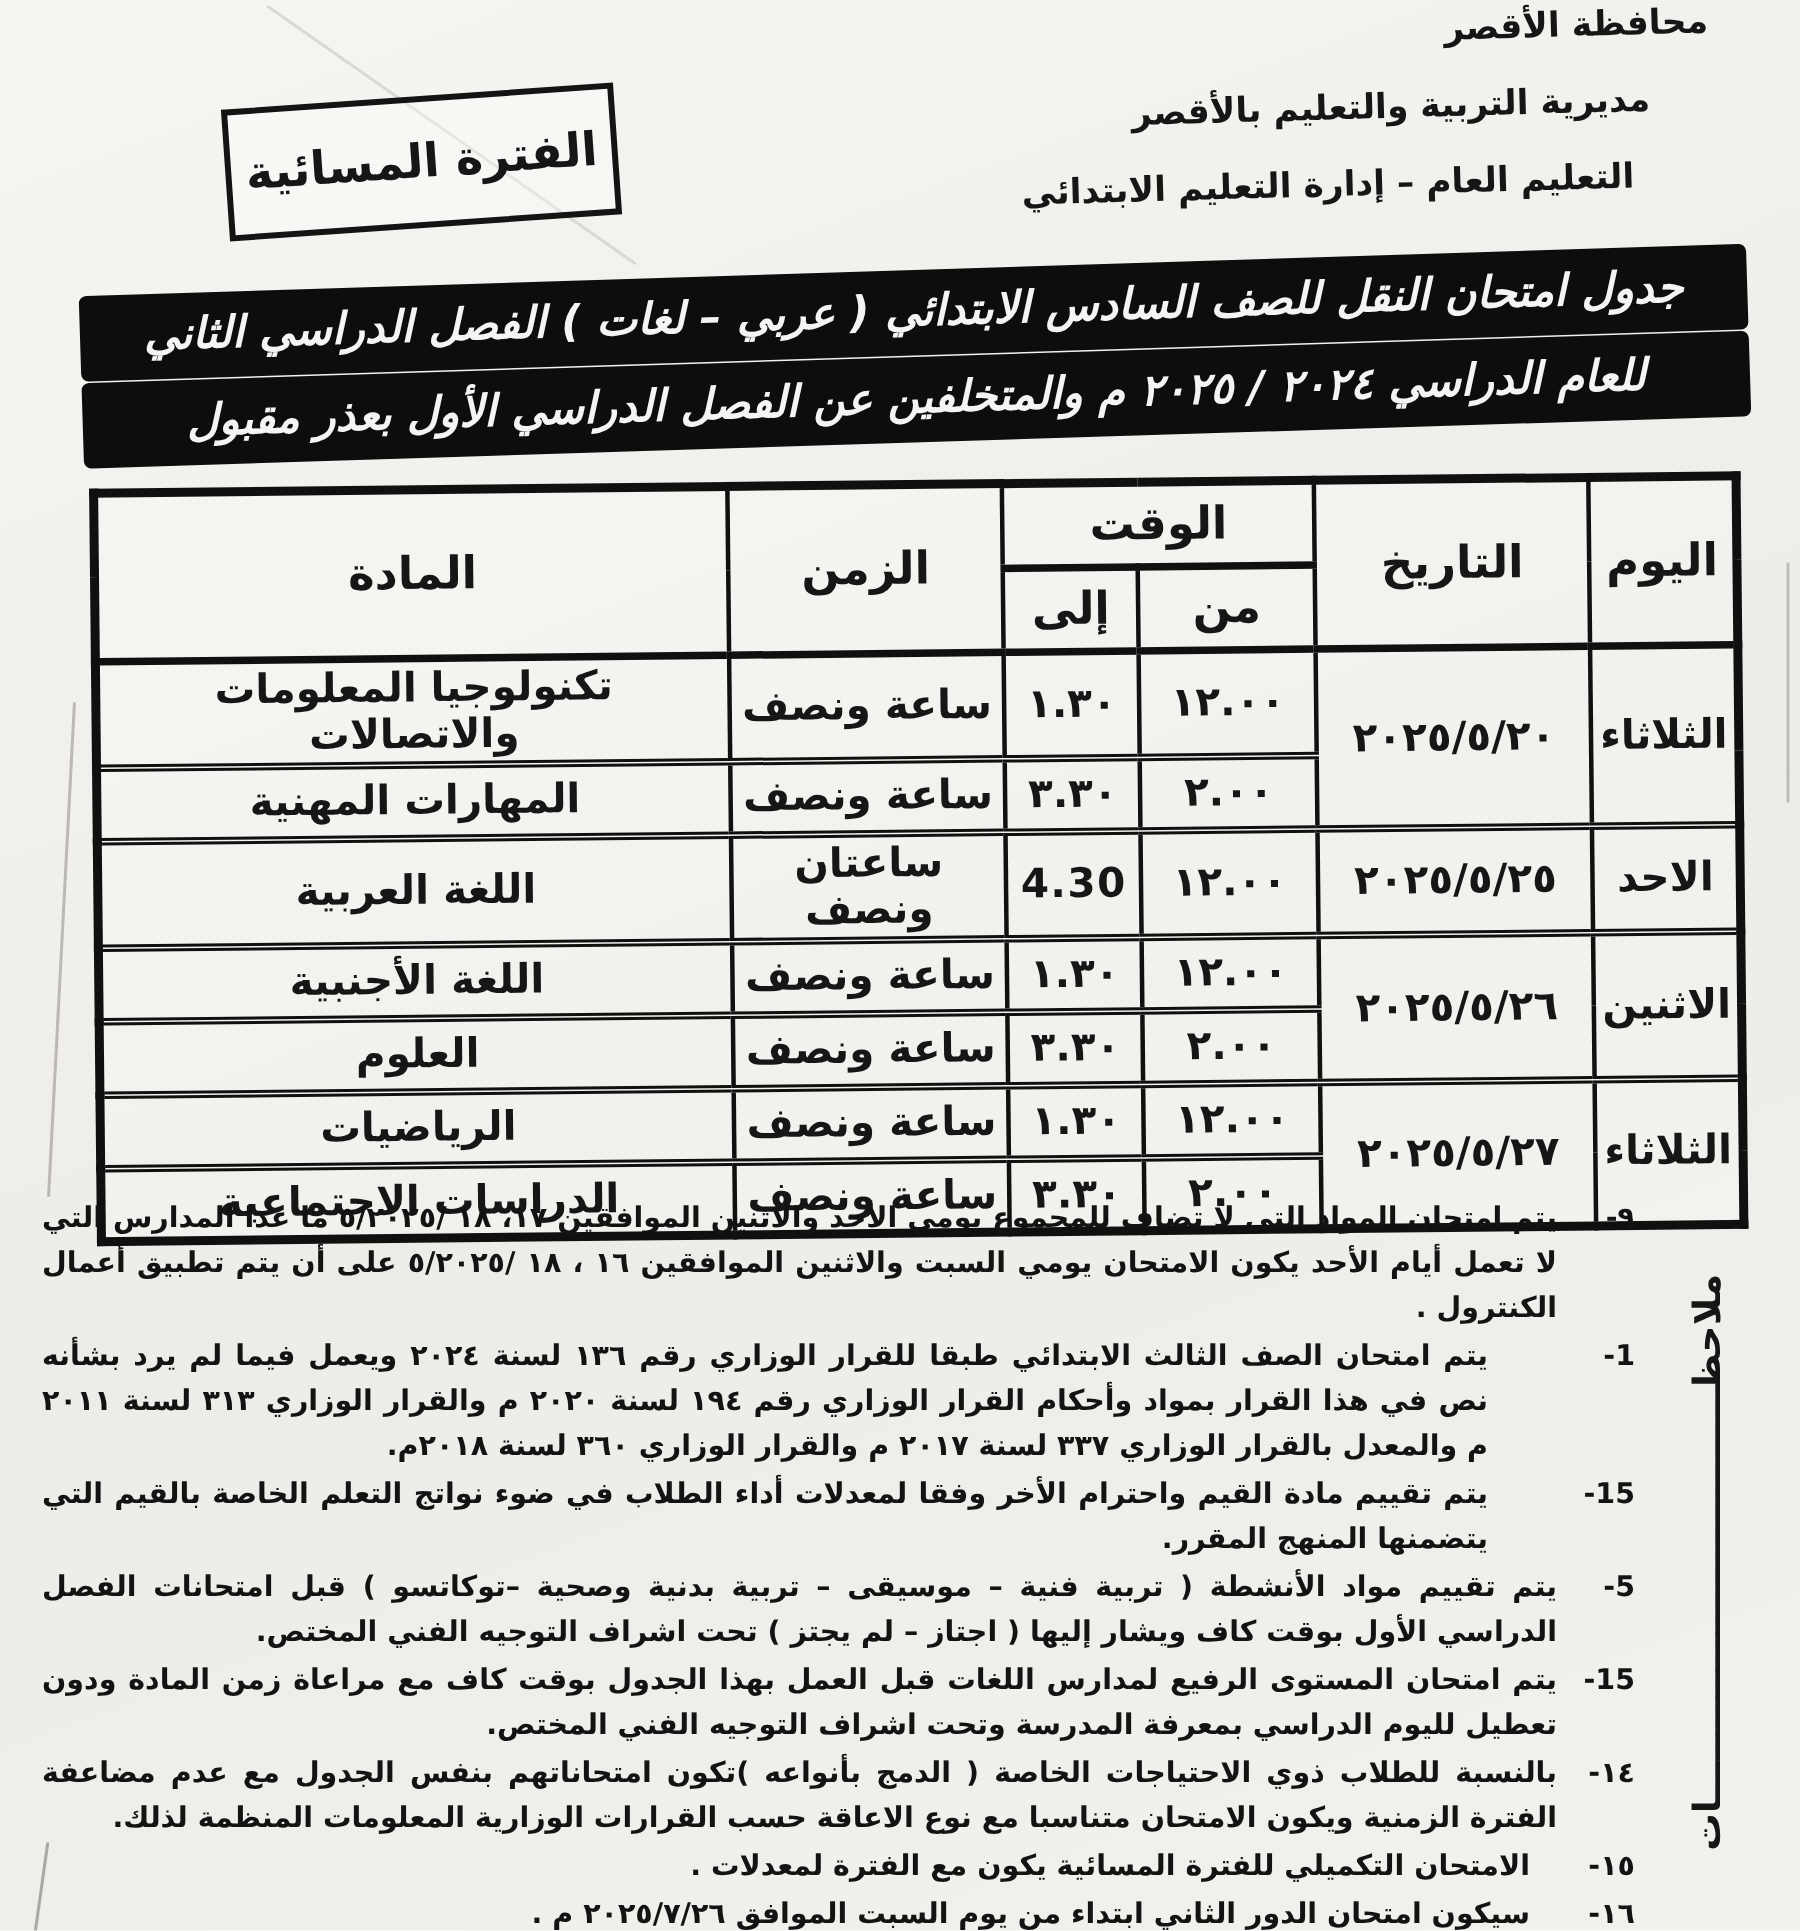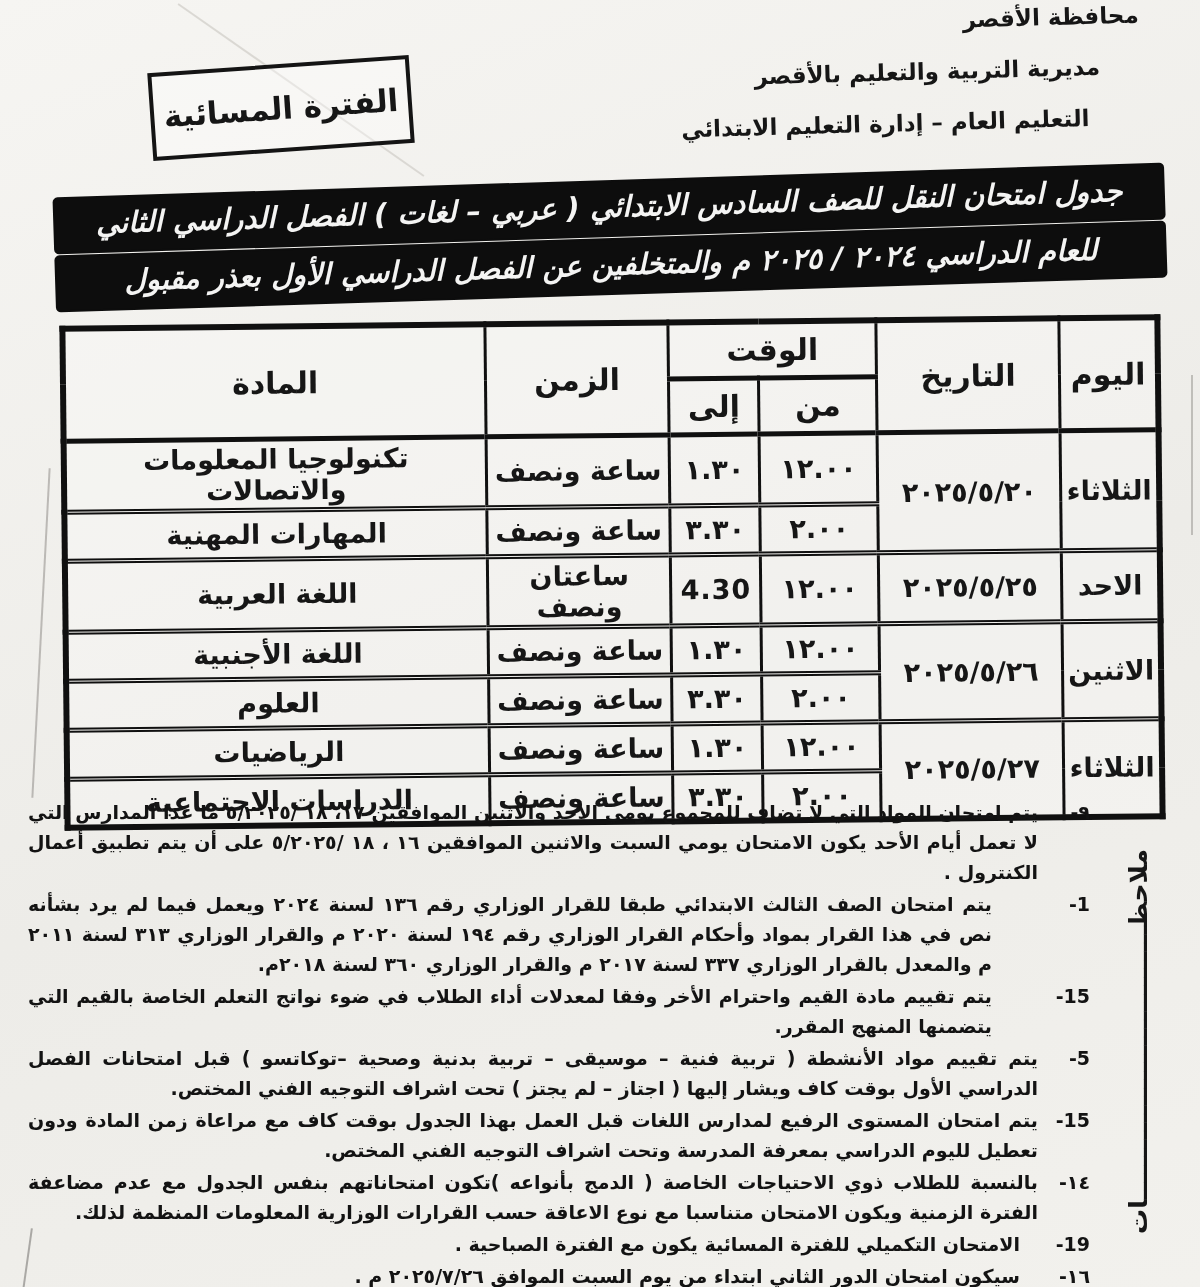--- a/index.html
+++ b/index.html
@@ -227,22 +227,22 @@
   </div>
   <div class="note">
     <span class="note-num">15-</span>
     <span class="note-text">يتم امتحان المستوى الرفيع لمدارس اللغات قبل العمل بهذا الجدول بوقت كاف مع مراعاة زمن المادة ودون تعطيل لليوم الدراسي بمعرفة المدرسة وتحت اشراف التوجيه الفني المختص.</span>
   </div>
   <div class="note">
     <span class="note-num">١٤-</span>
     <span class="note-text">بالنسبة للطلاب ذوي الاحتياجات الخاصة ( الدمج بأنواعه )تكون امتحاناتهم بنفس الجدول مع عدم مضاعفة الفترة الزمنية ويكون الامتحان متناسبا مع نوع الاعاقة حسب القرارات الوزارية المعلومات المنظمة لذلك.</span>
   </div>
   <div class="note">
-    <span class="note-num">19-</span>
-    <span class="note-text ind-sm">الامتحان التكميلي للفترة المسائية يكون مع الفترة الصباحية .</span>
+    <span class="note-num">١٥-</span>
+    <span class="note-text ind-sm">الامتحان التكميلي للفترة المسائية يكون مع الفترة لمعدلات .</span>
   </div>
   <div class="note">
     <span class="note-num">١٦-</span>
     <span class="note-text ind-sm">سيكون امتحان الدور الثاني ابتداء من يوم السبت الموافق ٢٠٢٥/٧/٢٦ م .</span>
   </div>
 </div>
 
 <div class="vlabel">
   <span class="vlabel-text">ملاحظــــــــــــــــــــــــــــــــات</span>
 </div>

